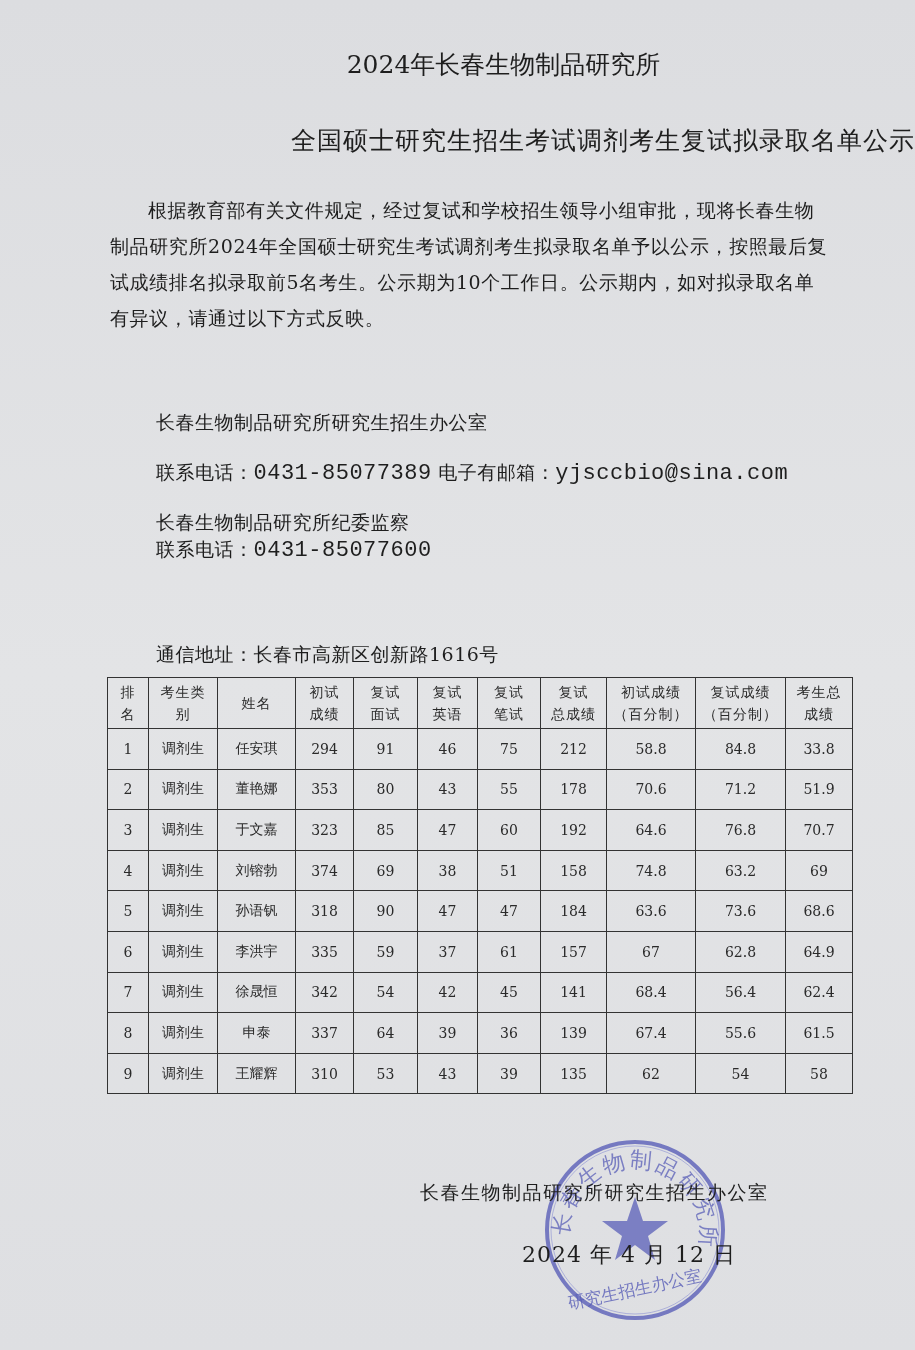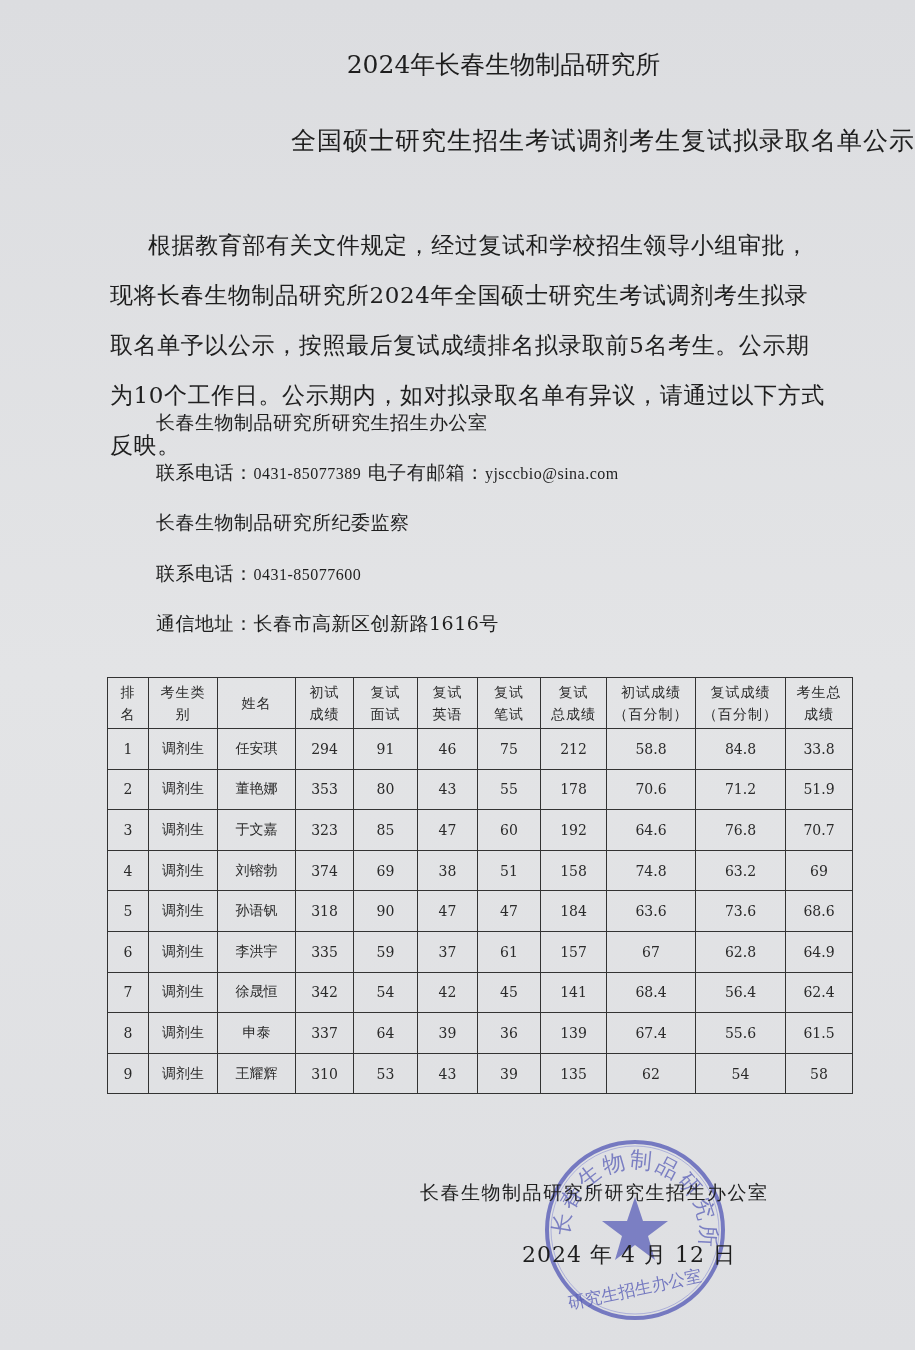--- a/index.html
+++ b/index.html
@@ -9,24 +9,24 @@
     font-family: "DejaVu Serif", "Liberation Serif", serif;
     color: #1e1e1e;
     position: relative;
   }
   .page { position: absolute; left: 0; top: 0; width: 915px; height: 1350px;
     background: linear-gradient(180deg, #dcdde0 0%, #e3e4e6 50%, #dedfe2 100%); }
   .title1 { position: absolute; top: 48px; left: 0; width: 915px; text-align: center;
     font-size: 25px; letter-spacing: 0px; margin-left: 46px; }
   .title2 { position: absolute; top: 124px; left: 0; width: 915px; text-align: right;
     font-size: 25px; letter-spacing: 1px; }
-  .para { position: absolute; left: 110px; top: 220px; width: 720px;
-    font-size: 23px; line-height: 50px; text-indent: 38px; letter-spacing: 0.6px; }
+  .para { position: absolute; left: 110px; top: 192px; width: 720px;
+    font-size: 19px; line-height: 36px; text-indent: 38px; letter-spacing: 0.6px; }
   .line { position: absolute; left: 156px; font-size: 19px; white-space: nowrap; letter-spacing: 0.5px; }
-  .mono { font-family: Liberation Serif, serif; font-size: 16px; text-align: right; }
+  .mono { font-family: Liberation Mono, monospace; font-size: 22px; text-align: right; }
 
   table.scores { position: absolute; left: 107px; top: 677px;
     border-collapse: collapse; font-size: 14px; }
   table.scores th, table.scores td {
     border: 1.5px solid #333; text-align: center; padding: 0; font-weight: normal; color: #2a2a2a;
   }
   table.scores th { height: 50px; line-height: 22px; font-size: 14px; letter-spacing: 1px; }
   table.scores td { height: 39.6px; }
   .c0{width:40px}.c1{width:68px}.c2{width:77px}.c3{width:57px}.c4{width:63px}
   .c5{width:59px}.c6{width:62px}.c7{width:65px}.c8{width:88px}.c9{width:89px}.c10{width:66px}
@@ -43,24 +43,24 @@
   <div class="title1">2024年长春生物制品研究所</div>
   <div class="title2">全国硕士研究生招生考试调剂考生复试拟录取名单公示</div>
 
   <div class="para">根据教育部有关文件规定，经过复试和学校招生领导小组审批，现将长春生物制品研究所2024年全国硕士研究生考试调剂考生拟录取名单予以公示，按照最后复试成绩排名拟录取前5名考生。公示期为10个工作日。公示期内，如对拟录取名单有异议，请通过以下方式反映。</div>
 
   <div class="line" style="top:410px">长春生物制品研究所研究生招生办公室</div>
   <div class="line" style="top:460px">
     <span>联系电话：</span><span class="mono">0431-85077389</span><span> 电子有邮箱：</span><span class="mono">yjsccbio@sina.com</span>
   </div>
   <div class="line" style="top:510px">长春生物制品研究所纪委监察</div>
-  <div class="line" style="top:561px">
+  <div class="line" style="top:537px">
     <span>联系电话：</span><span class="mono">0431-85077600</span>
   </div>
-  <div class="line" style="top:611px">
+  <div class="line" style="top:642px">
     <span>通信地址：</span><span>长春市高新区创新路1616号</span>
   </div>
 
   <table class="scores">
     <thead>
       <tr id="hdr">
           <th class="c0">
             <div>排</div>
             <div>名</div>
           </th>

